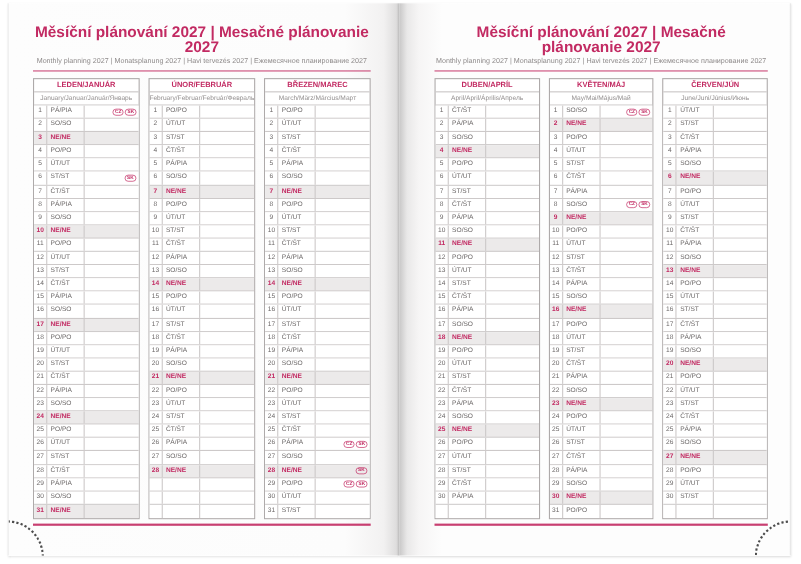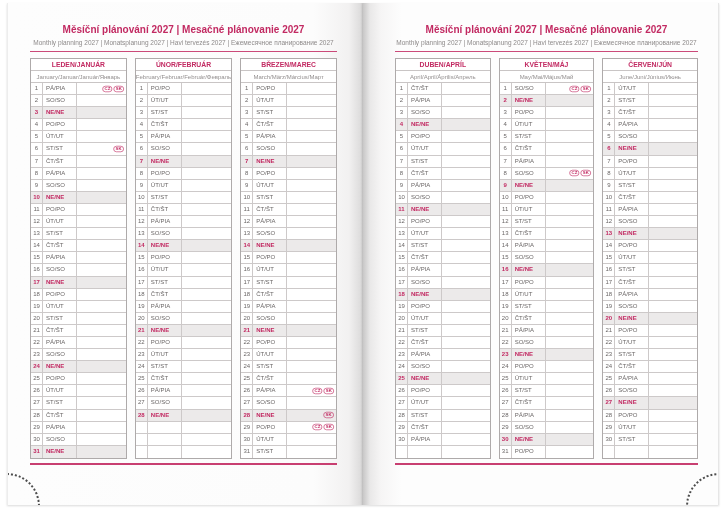--- a/index.html
+++ b/index.html
@@ -11,21 +11,21 @@
   .page.left  { left: 7px;
     background: linear-gradient(to right,#fdfdfd 0%,#fcfcfc 86%,#f2f1f1 96%,#dedddd 99.2%,#c8c7c7 100%);
     border-left: 1px solid #ededed; }
   .page.right { left: 363px;
     background: linear-gradient(to right,#c8c7c7 0%,#e9e8e8 2%,#f6f5f5 5%,#fdfdfd 11%,#fdfdfd 100%);
     border-right: 1px solid #e6e6e6; }
   .page-inner { position: relative; }
   .left  .page-inner { padding: 20px 26px 0 22px; }
   .right .page-inner { padding: 20px 20px 0 32px; }
 
-  .title { text-align: center; font-size: 10px; line-height: 13px; font-weight: bold;
+  .title { text-align: center; font-size: 14px; line-height: 13px; font-weight: bold;
            color: var(--accent); }
   .subtitle { margin-top: 3px; text-align: center; font-size: 6.5px; line-height: 7px;
               color: #8e8a8a; }
   .rule { margin-top: 5px; height: 1px; background: var(--accent); opacity: .85; }
 
   .months { display: flex; gap: 8px; margin-top: 6px; }
   .month { flex: 1; border: 1px solid #aeaaaa; background: #fff; }
   .month-name { height: 12px; line-height: 12px; text-align: center; font-size: 6.8px;
                 font-weight: bold; color: var(--accent); border-bottom: 1px solid #c9c5c5;
                 white-space: nowrap; overflow: hidden; }

